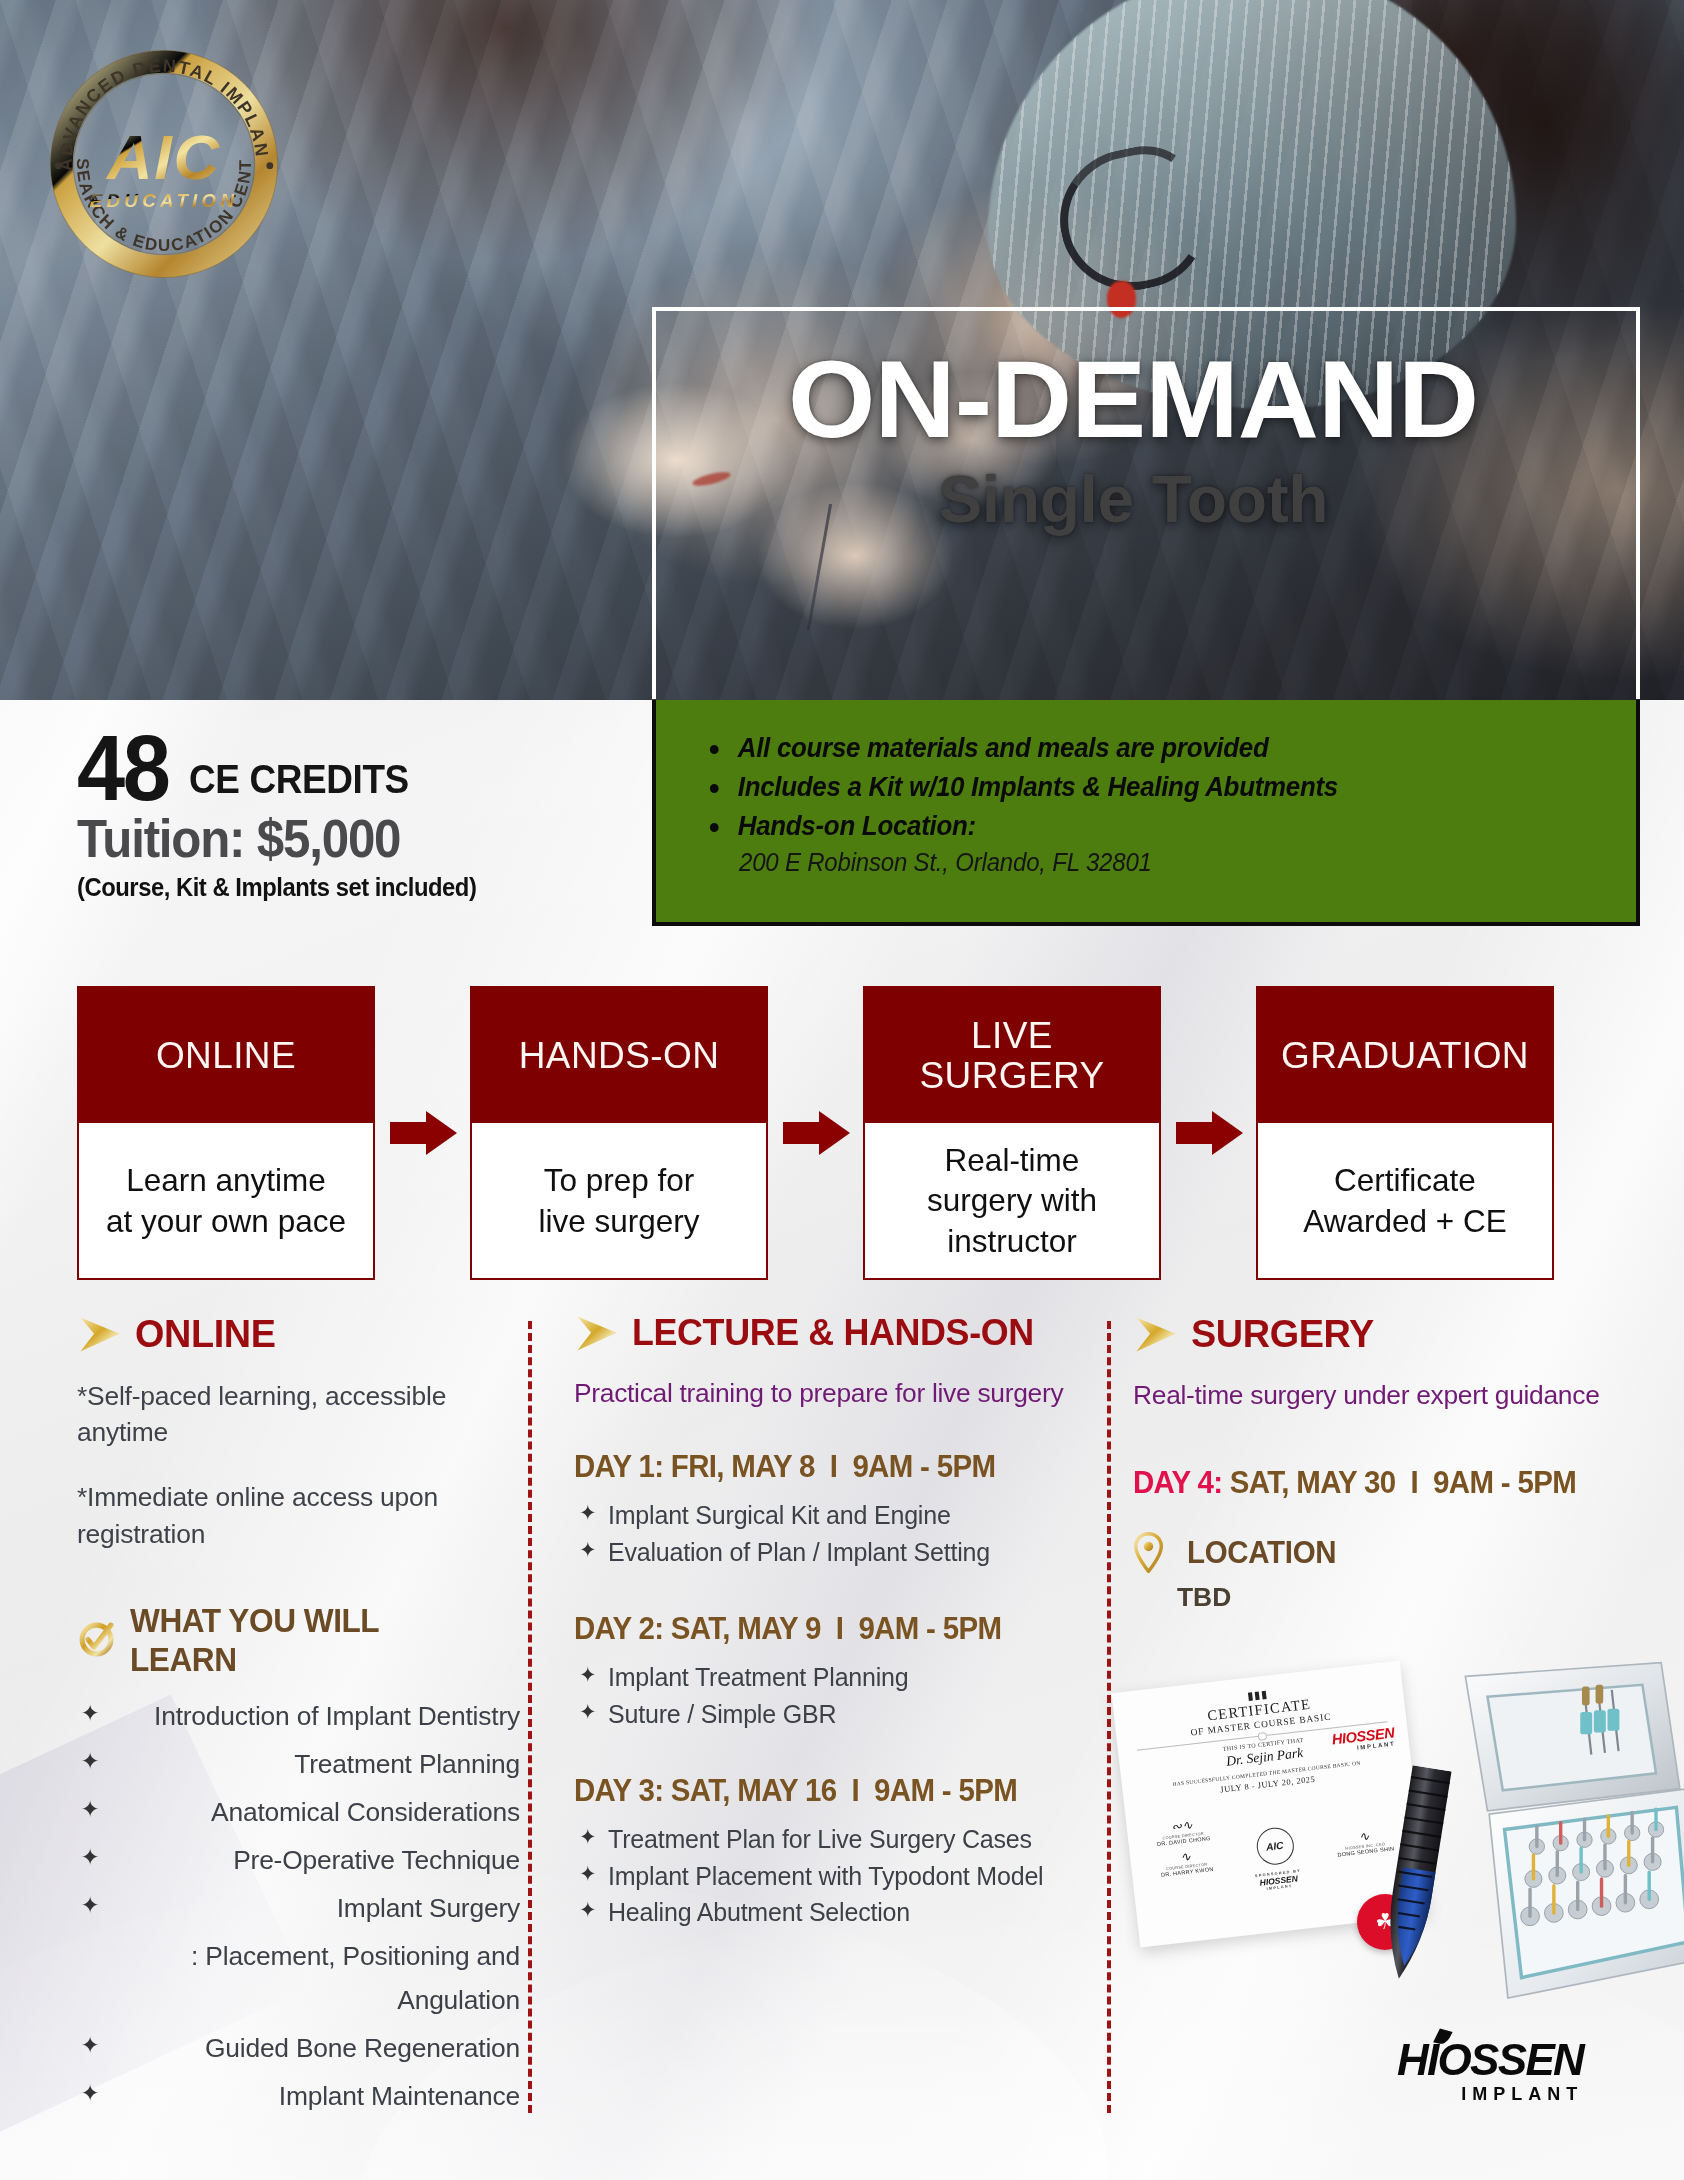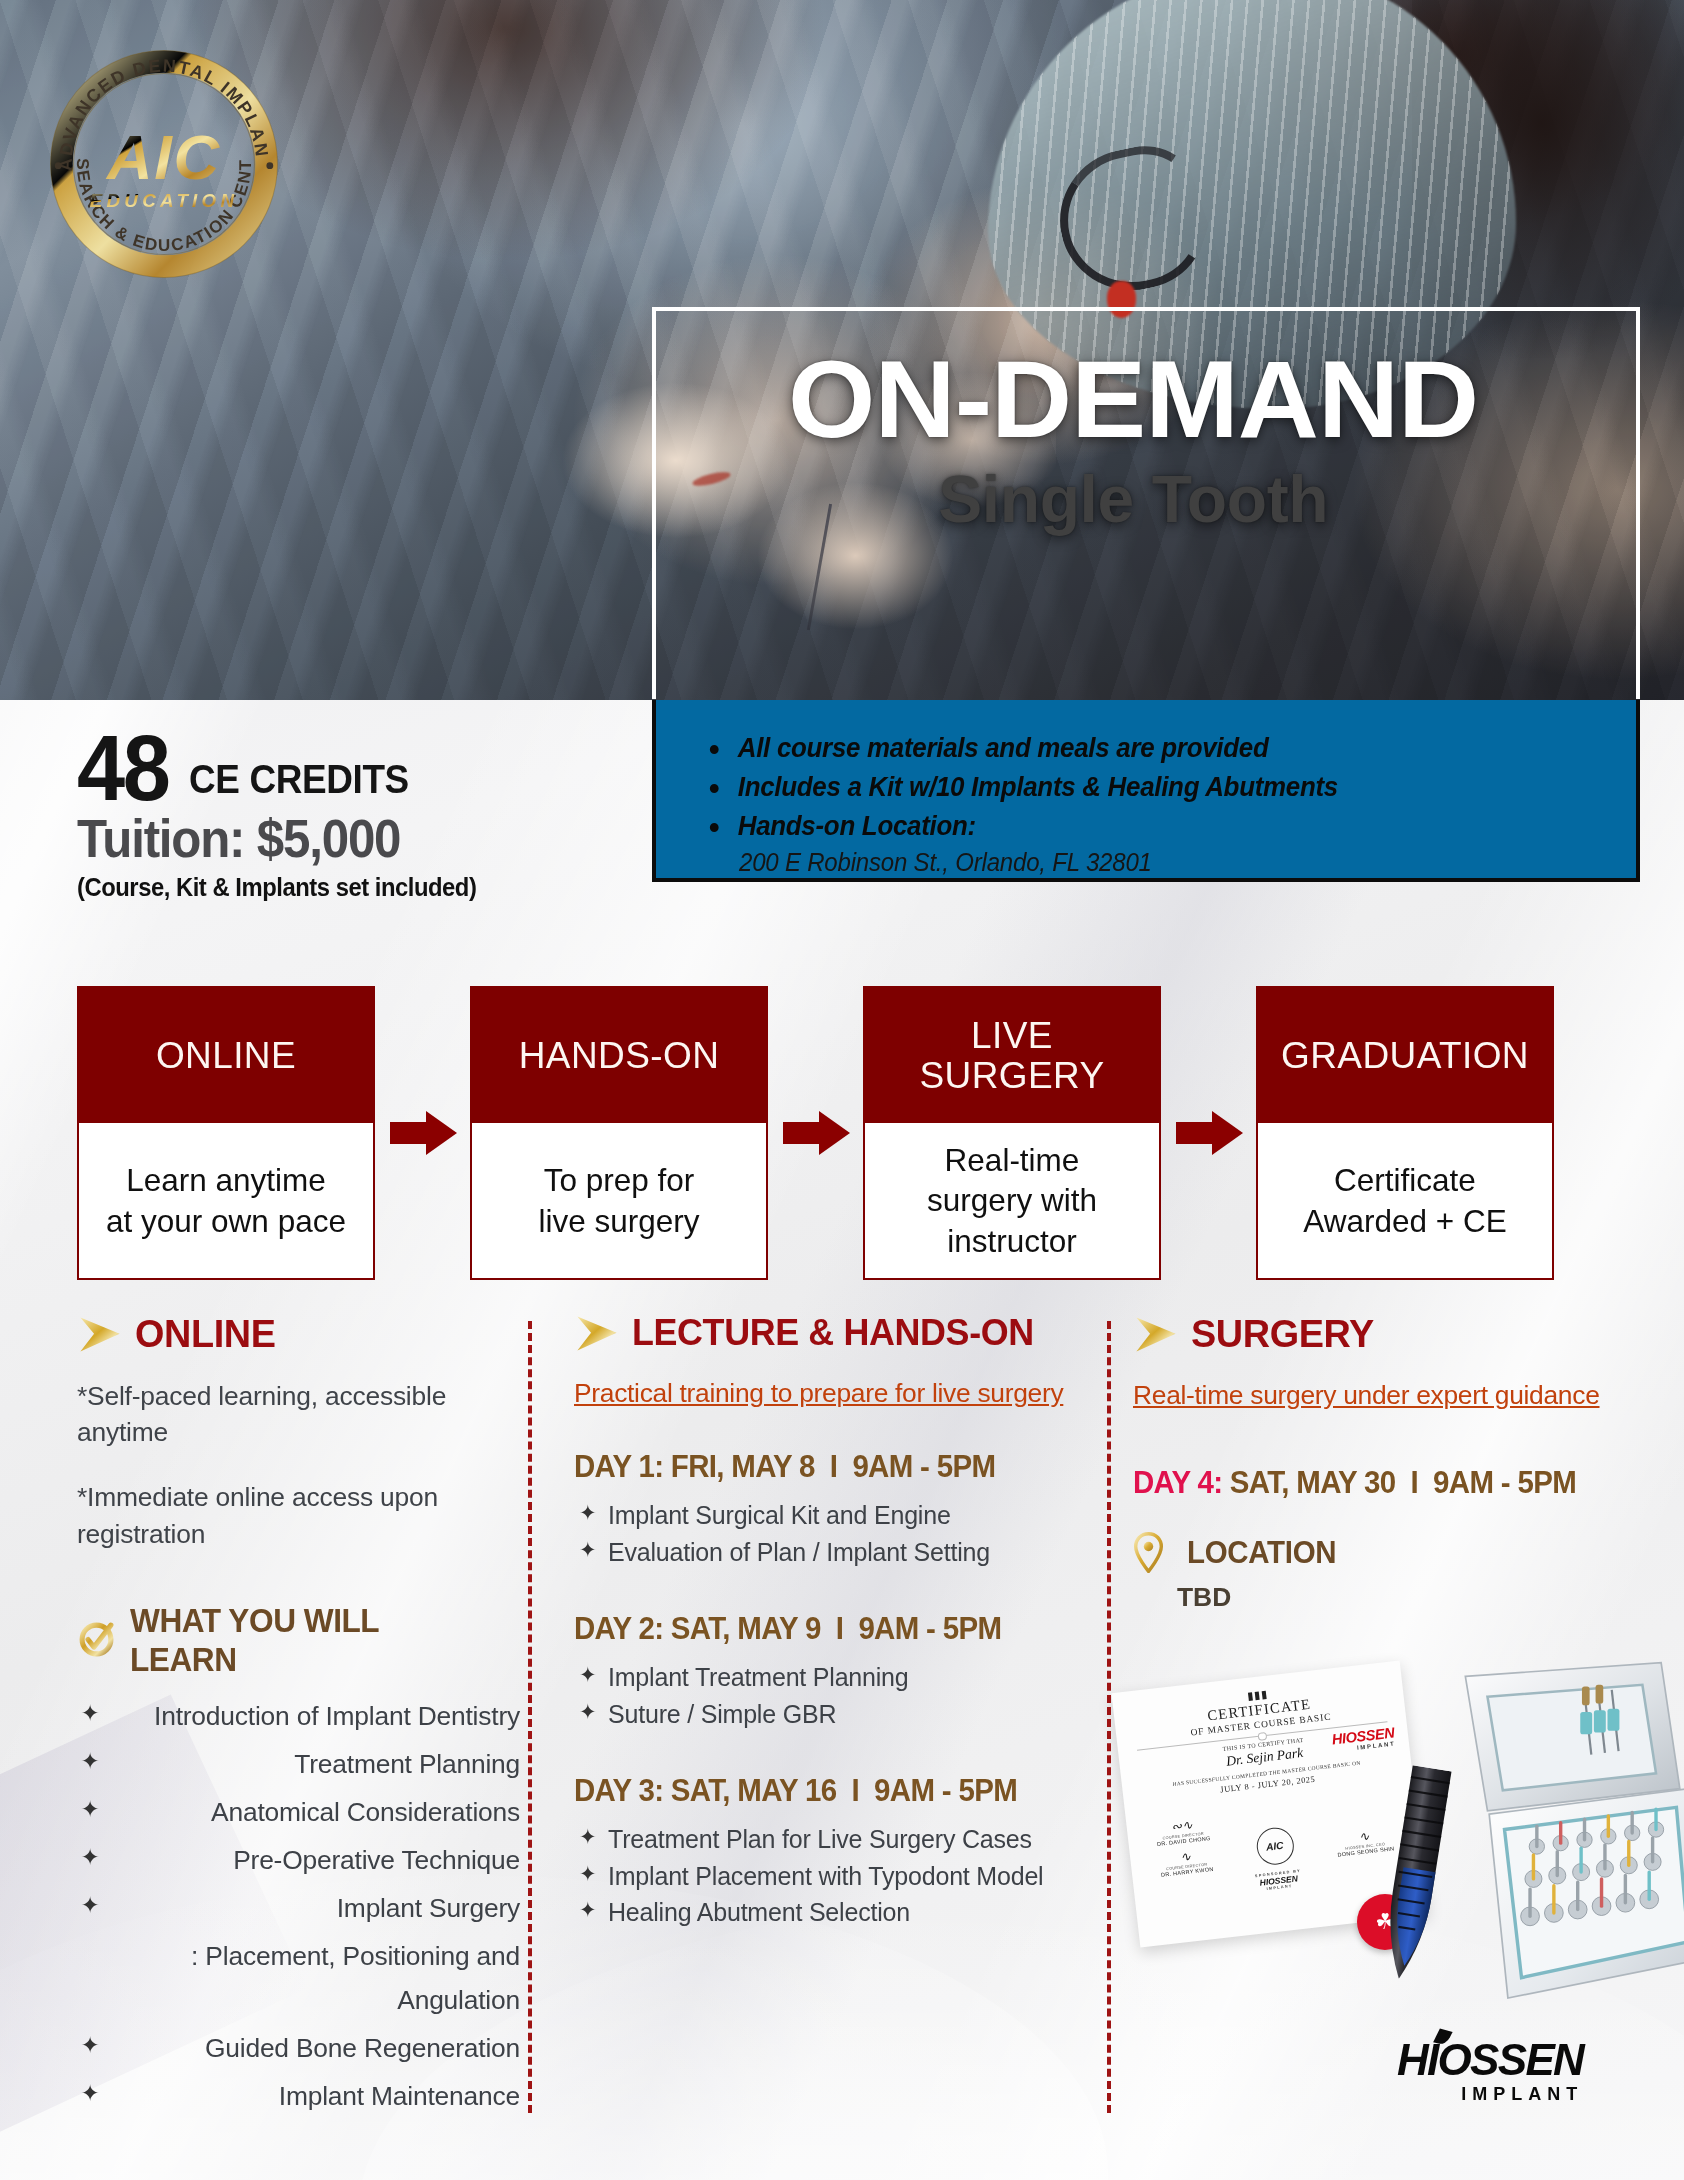--- a/index.html
+++ b/index.html
@@ -148,22 +148,22 @@
     letter-spacing:-1.3px; transform:scaleX(.93); transform-origin:left;
     margin-top:1.7px;
   }
   .ce-note{
     font-size:25.6px; font-weight:bold; color:#111; margin-top:6.8px;
     letter-spacing:-0.5px; transform:scaleX(.93); transform-origin:left;
   }
 
   
   .bullet-box{
-    position:absolute; left:652px; top:700px; width:988px; height:182px;
-    border:4.3px solid #0c0c0c; border-top:none; background:#0369a1; z-index:6;
+    position:absolute; left:652px; top:700px; width:988px; height:226px;
+    border:4.3px solid #0c0c0c; border-top:none; background:#4d7c0f; z-index:6;
     padding:29px 25.6px 0 51px;
   }
   .bullet-box ul{ list-style:none; }
   .bullet-box li{
     position:relative; padding-left:32px;
     font-size:27px; font-weight:bold; font-style:italic; color:#0a0a0a;
     line-height:1.45; letter-spacing:-0.3px;
     transform:scaleX(.96); transform-origin:left;
   }
   .bullet-box li::before{
@@ -230,21 +230,21 @@
     font-size:39px; font-weight:bold; color:#9b0c10; letter-spacing:-0.4px;
     transform:scaleX(.97); transform-origin:left;
   }
   .sec-title.wide{ font-size:37px; }
 
   .body-text{
     font-size:26.4px; color:#3f4349; line-height:1.37; letter-spacing:-0.2px;
   }
   .body-text + .body-text{ margin-top:29px; }
   .lead{
-    font-size:26.4px; color:#c2410c; line-height:1.3; letter-spacing:-0.3px; margin-bottom:17px;text-decoration:underline;
+    font-size:26.4px; color:#701a75; line-height:1.3; letter-spacing:-0.3px; margin-bottom:17px;
   }
 
   .learn-head{ display:flex; align-items:center; gap:13.6px; margin:49px 0 22px 0; }
   .check-seal{ width:39px; height:39px; flex:none; }
   .learn-title{
     font-size:34px; font-weight:bold; color:#6b4a26; letter-spacing:-0.5px;
     transform:scaleX(.93); transform-origin:left;
   }
 
   ul.dlist{ list-style:none; }

